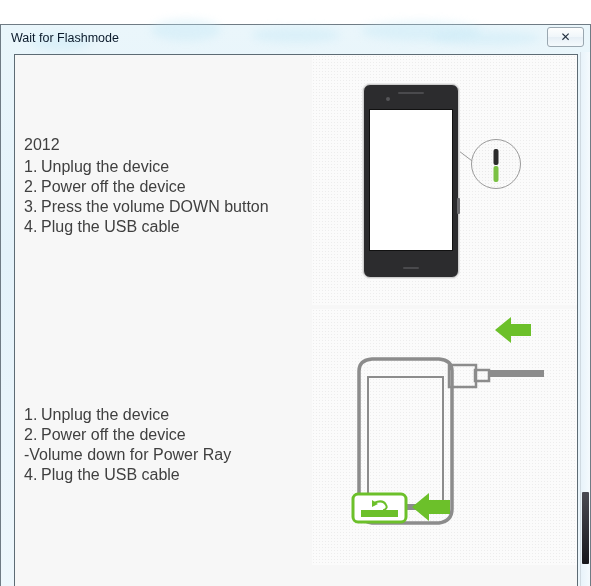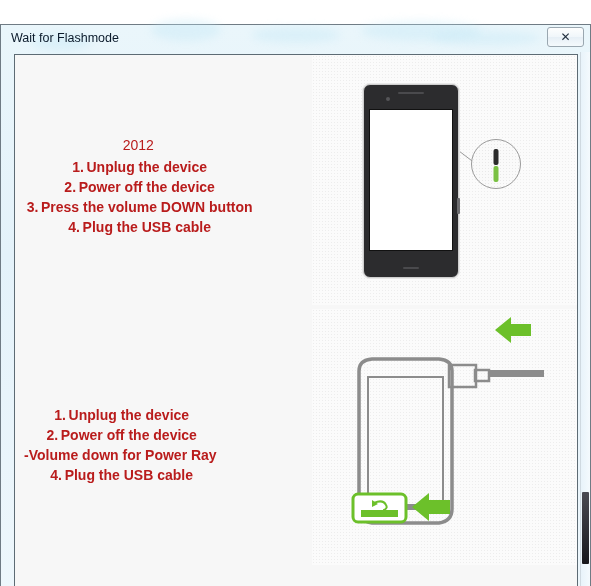--- a/index.html
+++ b/index.html
@@ -81,37 +81,35 @@
     box-sizing: border-box;
     border: 1px solid #5d6b74;
     background: #f7f7f7;
     overflow: hidden;
   }
 
   
   .instructions {
     position: absolute;
     left: 9px;
-    font-size: 14px;
-    color: #b91c1c;
+    font-size: 16px;
+    color: #404040;
     line-height: 20px;
-    text-align: center;
   }
   .instructions .year {
     margin-bottom: 2px;
   }
   .instructions ol {
     margin: 0;
     padding: 0;
     list-style: none;
   }
   .instructions li {
     white-space: nowrap;
     padding-left: 0;
-    font-weight: bold;
   }
   .num {
     display: inline-block;
     width: 17px;
   }
   .subnote {
     white-space: nowrap;
   }
   #block-2012 { top: 80px; }
   #block-2011 { top: 350px; }

